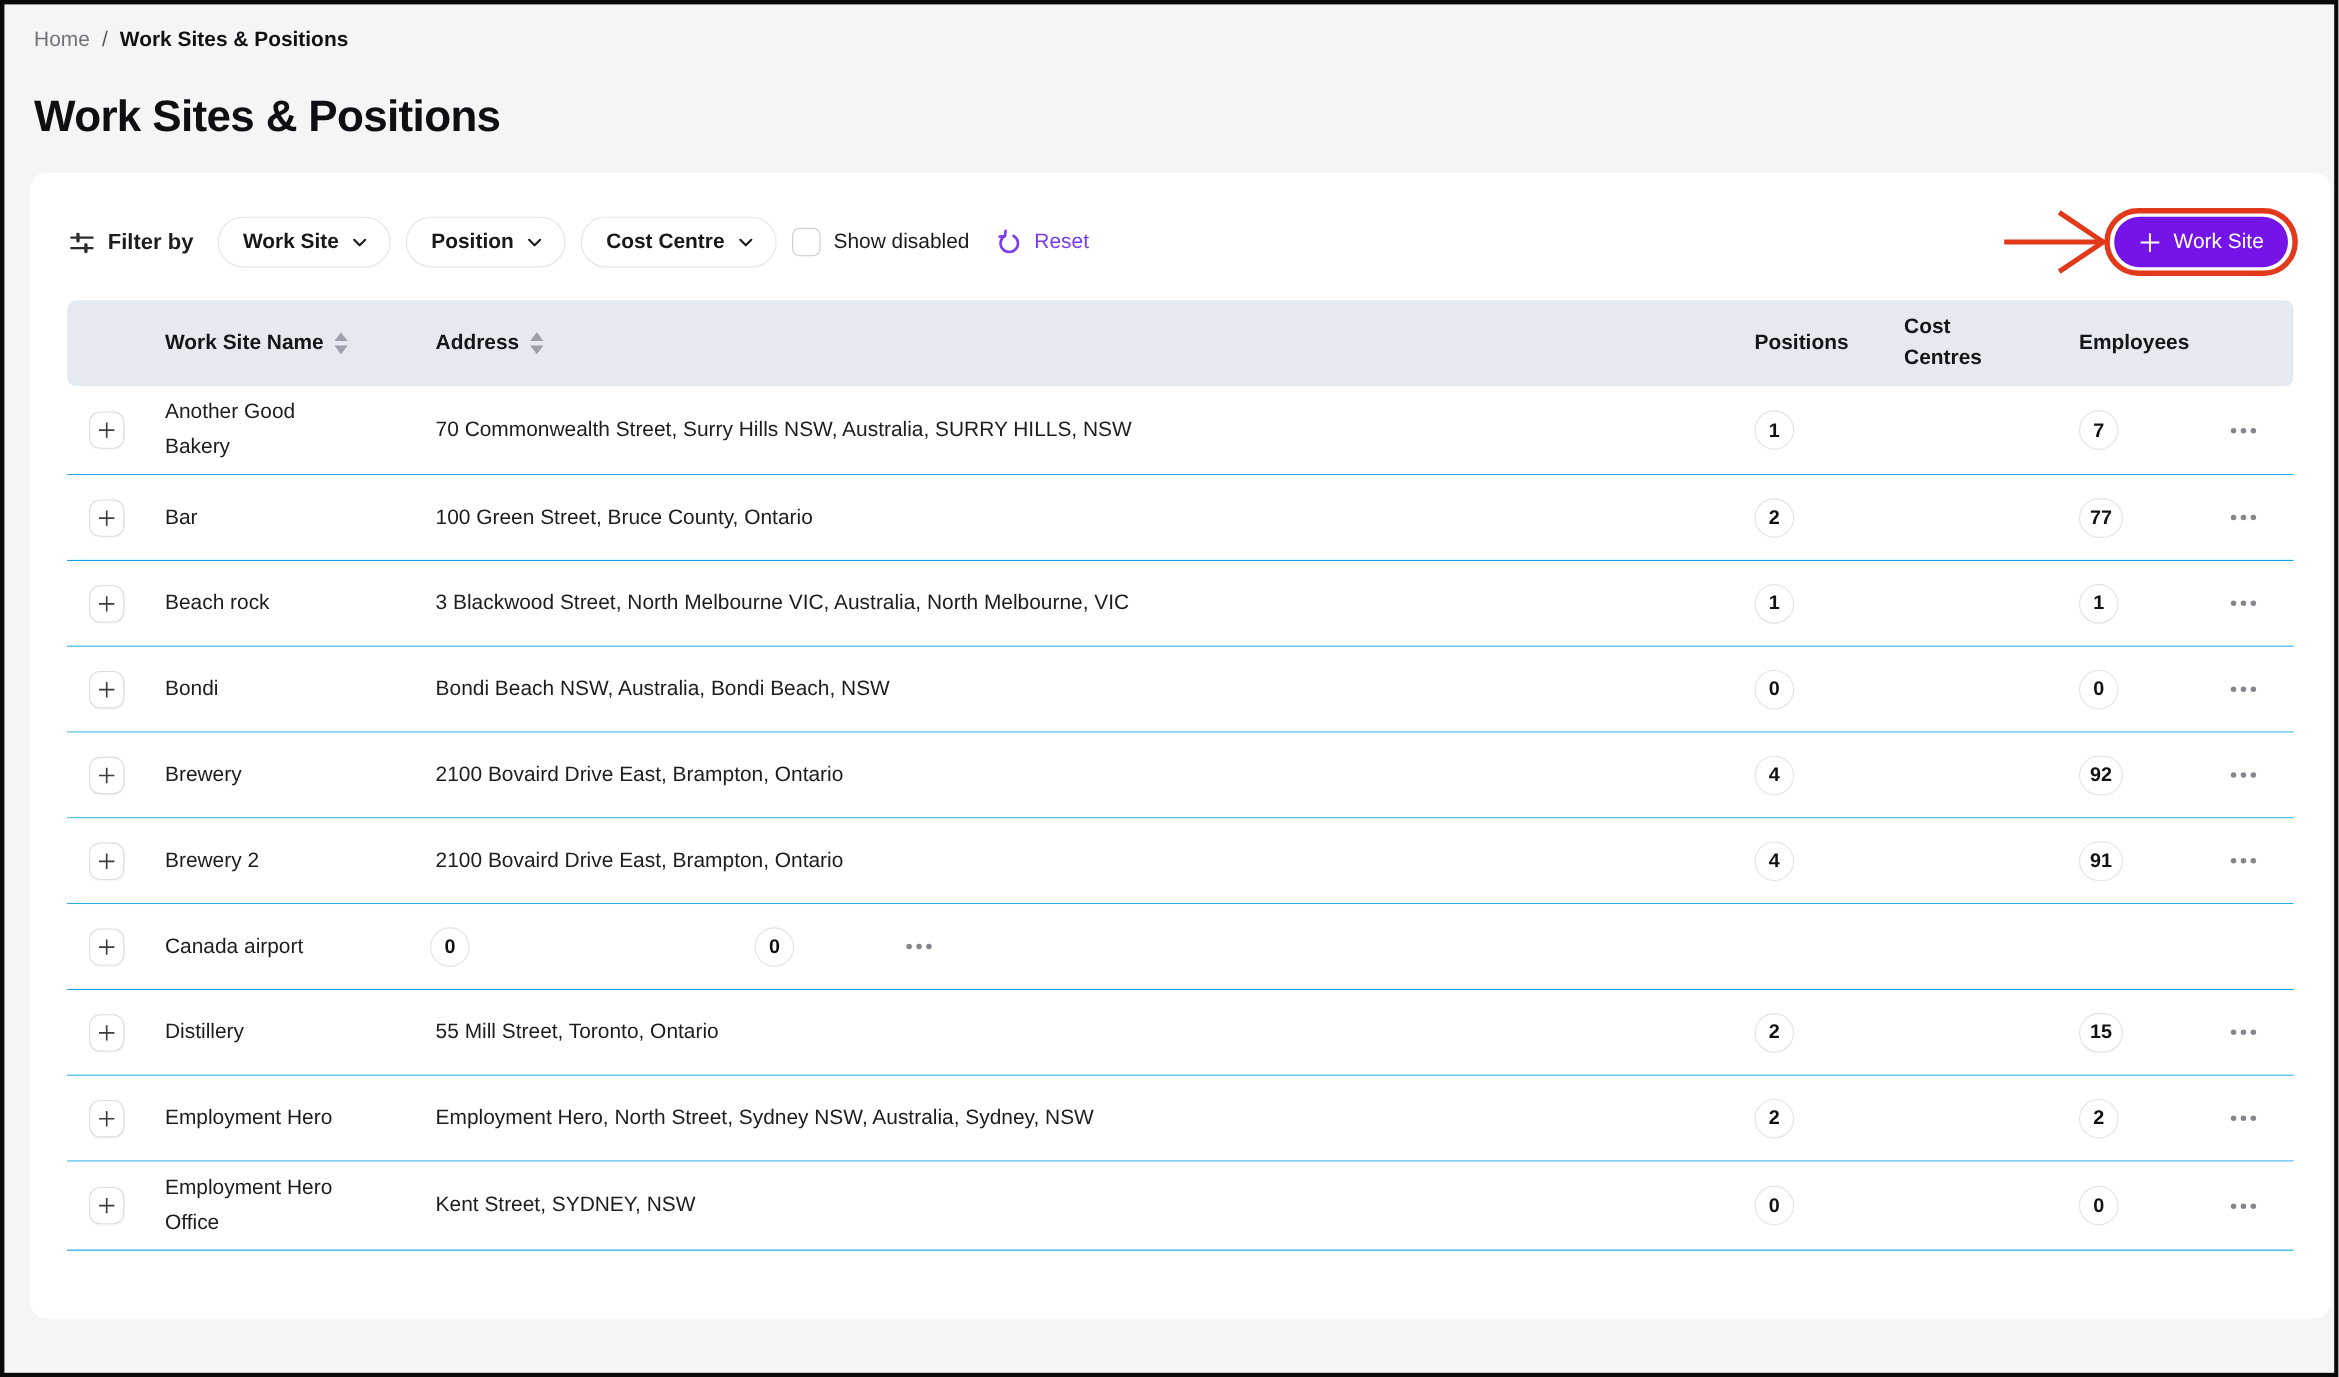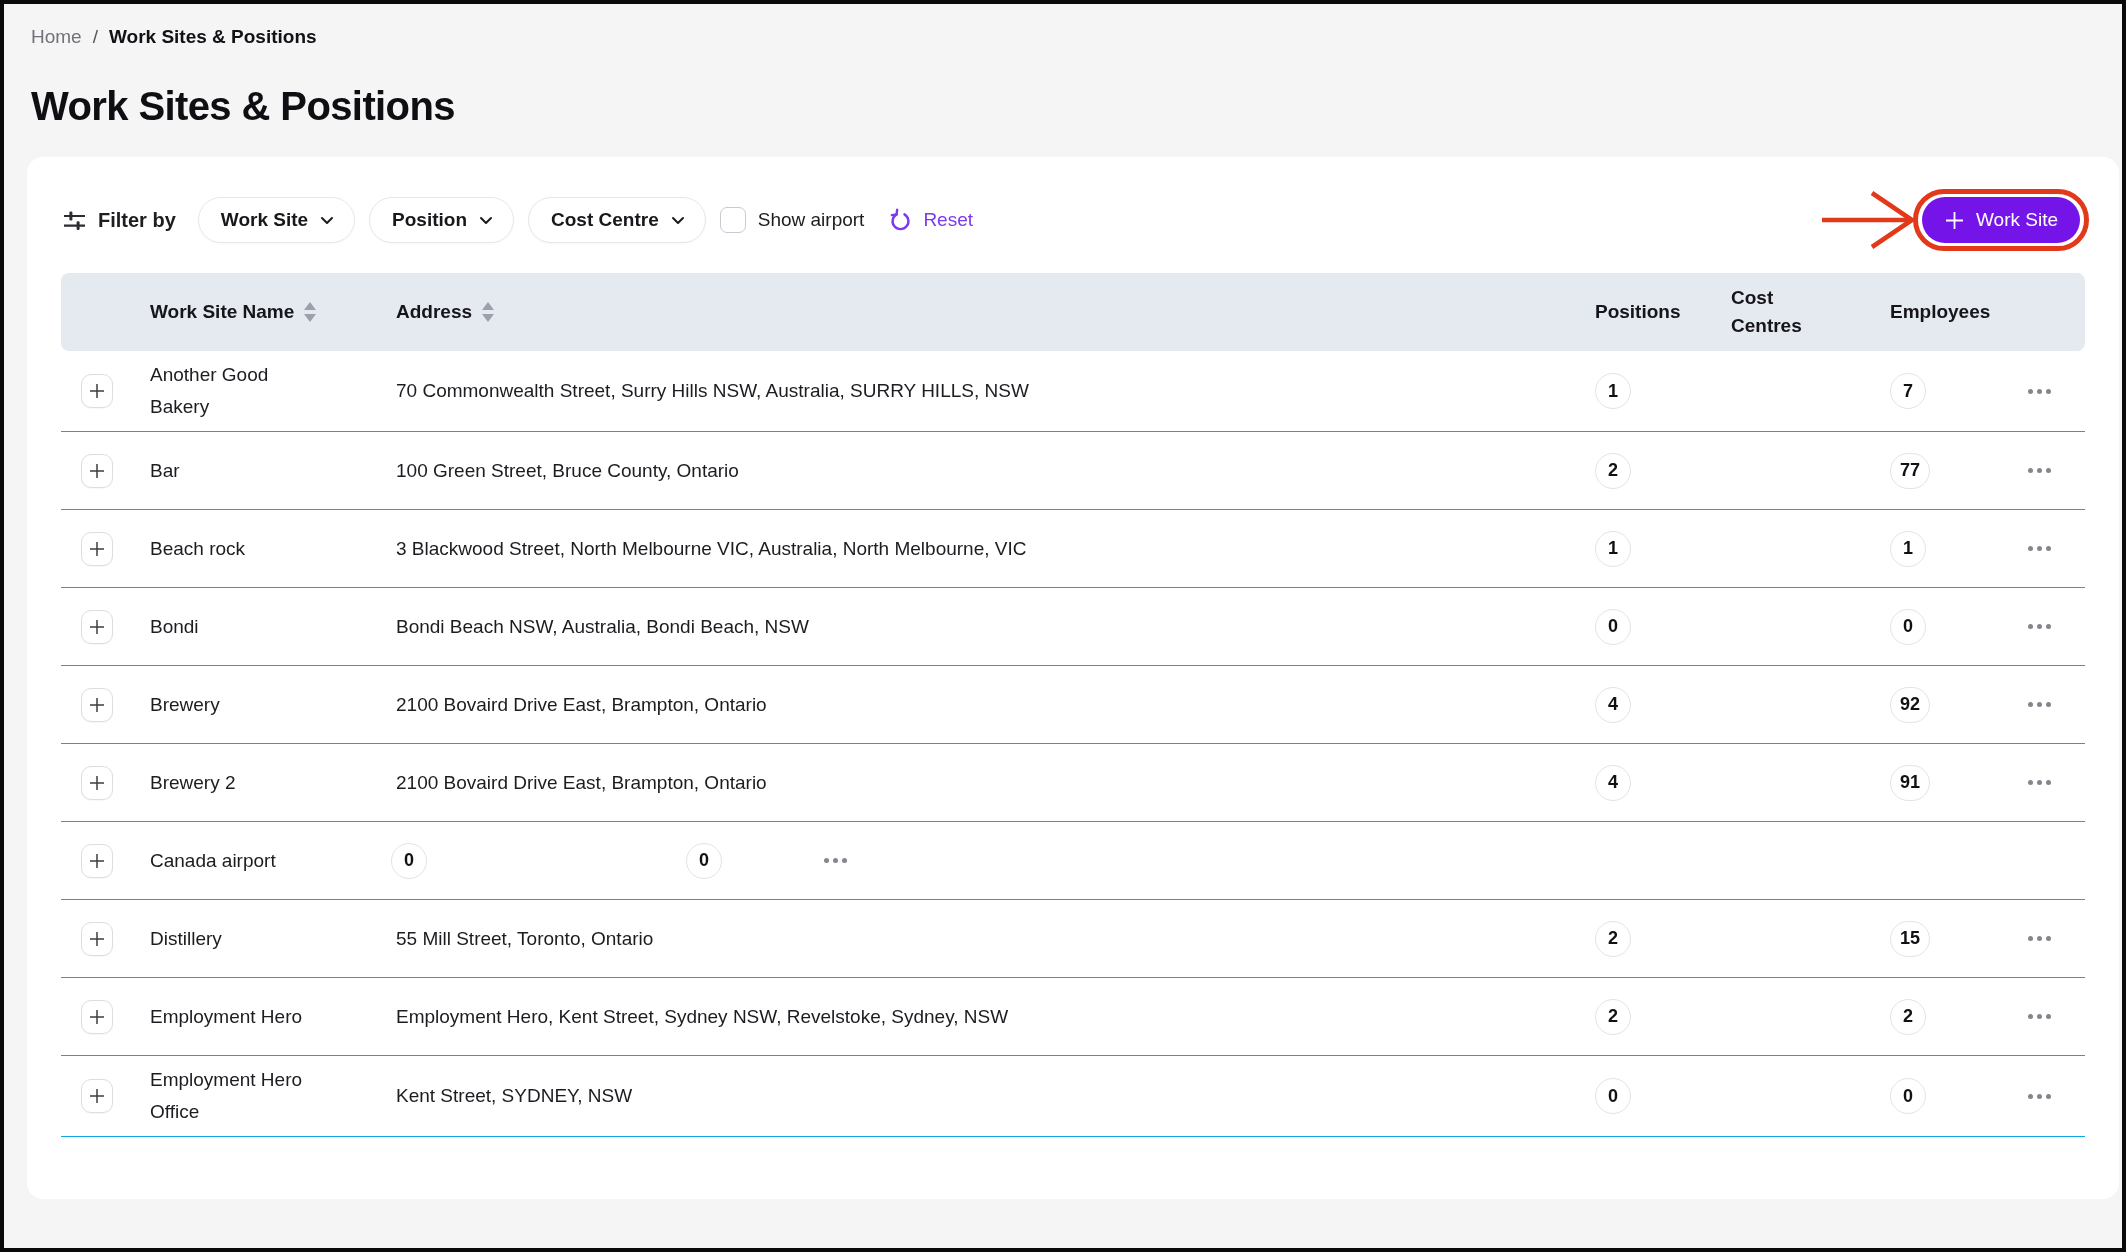--- a/index.html
+++ b/index.html
@@ -130,21 +130,21 @@
           </svg>
       </button>
       <button class="pill">
         <span>Cost Centre</span>
         <svg width="14" height="9" viewBox="0 0 14 9">
             <polyline points="2,2 7,7 12,2" fill="none" stroke="#1c1c21" stroke-width="2" stroke-linecap="round" stroke-linejoin="round"></polyline>
           </svg>
       </button>
 
       <span class="checkbox"></span>
-      <span class="show-disabled-label">Show airport</span>
+      <span class="show-disabled-label">Show disabled</span>
 
       <span class="reset">
         <svg width="25" height="25" viewBox="0 0 24 24">
           <path d="M8.2 6.1 A7.6 7.6 0 1 0 15.8 6.1" fill="none" stroke="#7c3aed" stroke-width="2.3" stroke-linecap="round"></path>
           <polyline points="8.8,1.7 8.2,6.3 3.7,6.8" fill="none" stroke="#7c3aed" stroke-width="2.3" stroke-linecap="round" stroke-linejoin="round"></polyline>
         </svg>
         <span>Reset</span>
       </span>
 
       <div class="ws-wrap">
@@ -379,21 +379,21 @@
         <div class="trow">
           <div class="c-expand">
             <button class="expand-btn">
               <svg width="18" height="18" viewBox="0 0 18 18">
                 <line x1="9" y1="2" x2="9" y2="16" stroke="#3c3c42" stroke-width="1.5"></line>
                 <line x1="2" y1="9" x2="16" y2="9" stroke="#3c3c42" stroke-width="1.5"></line>
               </svg>
             </button>
           </div>
           <div class="c-name">Employment Hero</div>
-          <div class="c-address">Employment Hero, Kent Street, Sydney NSW, Revelstoke, Sydney, NSW</div>
+          <div class="c-address">Employment Hero, North Street, Sydney NSW, Australia, Sydney, NSW</div>
           <div class="c-pos"><span class="badge">2</span></div>
           <div class="c-cost"></div>
           <div class="c-emp"><span class="badge">2</span></div>
           <div class="c-act">
             <span class="dots">
                 <i></i>
                 <i></i>
                 <i></i>
               </span>
           </div>

